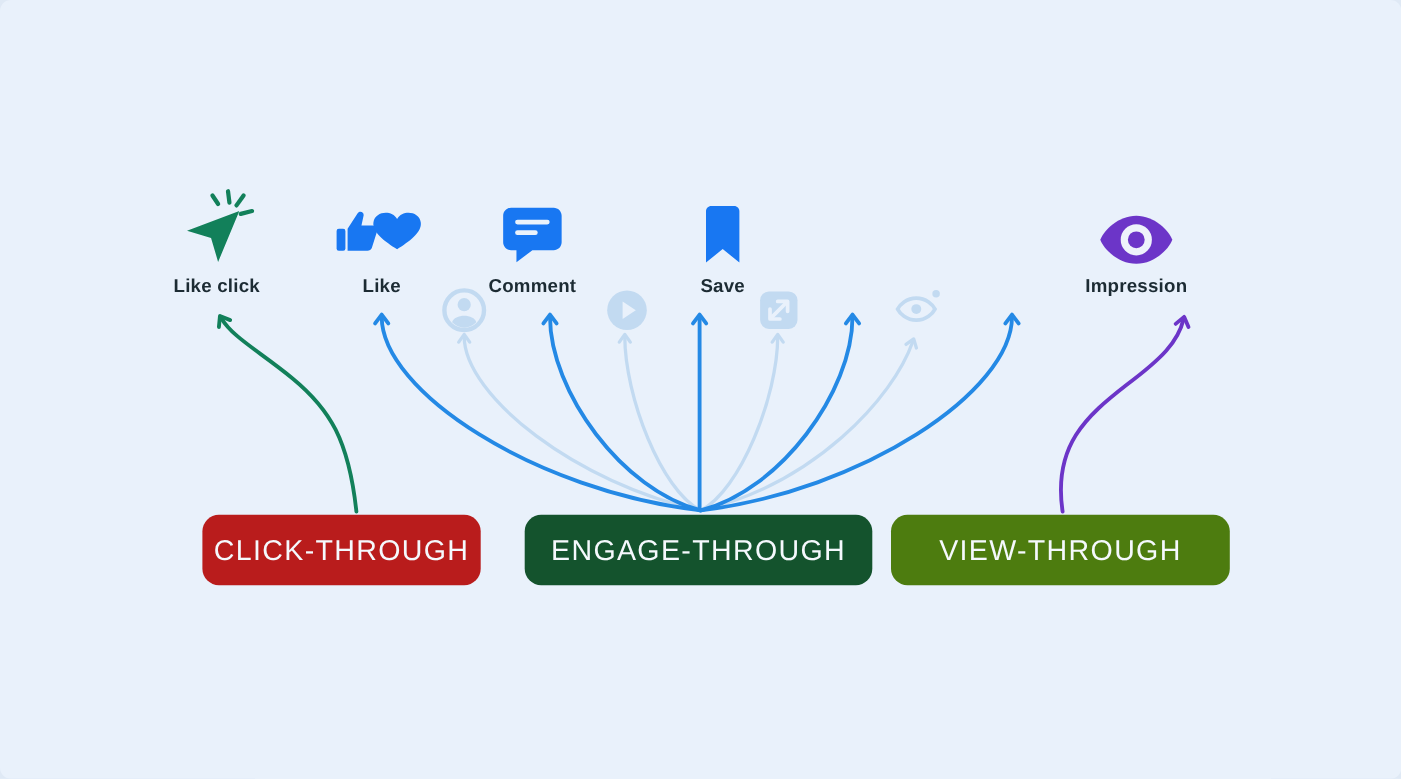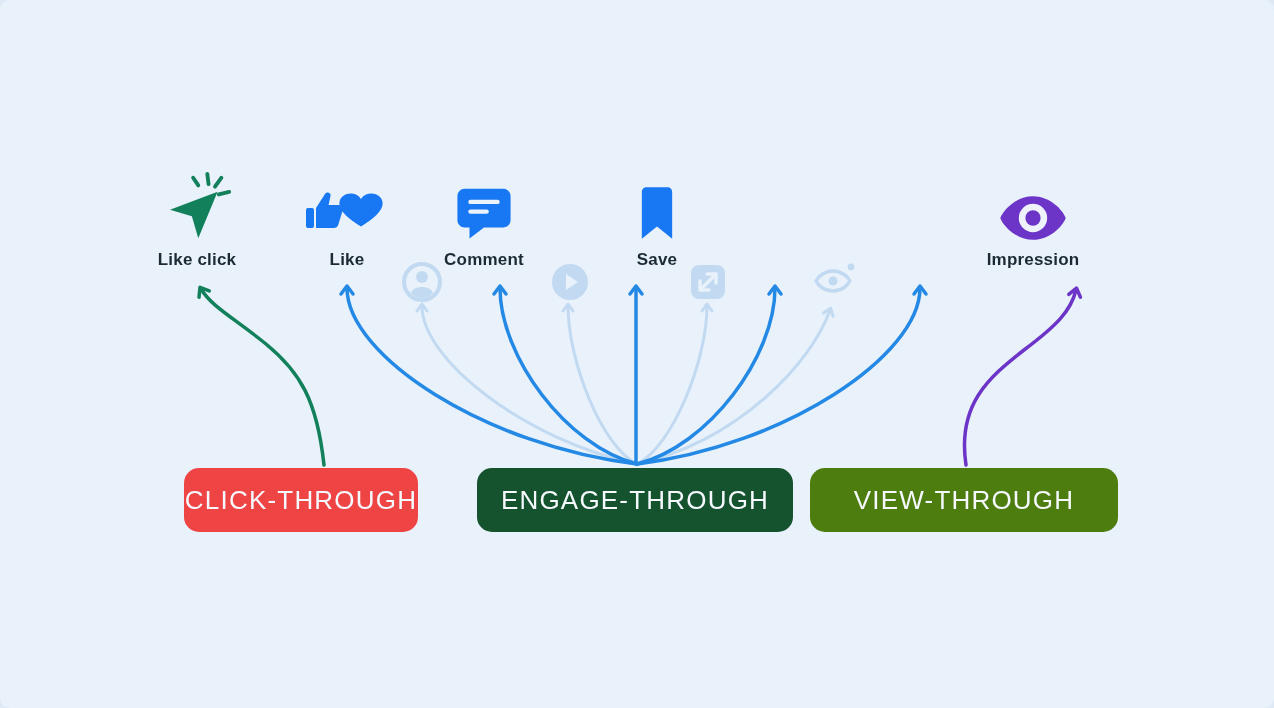--- a/index.html
+++ b/index.html
@@ -30,21 +30,21 @@
     position:absolute;top:258px;width:48px;height:48px;
     display:flex;align-items:center;justify-content:center;
   }
   .category{
     position:absolute;top:468px;height:64px;
     border-radius:15px;
     display:flex;align-items:center;justify-content:center;
     color:#f5f9fd;font-size:26px;font-weight:500;letter-spacing:1.2px;
     white-space:nowrap;
   }
-  .cat-click  {left:184px;width:234px;background:#ef4444;}
+  .cat-click  {left:184px;width:253px;background:#b91c1c;}
   .cat-engage {left:477px;width:316px;background:#14532d;}
   .cat-view   {left:810px;width:308px;background:#4d7c0f;}
 </style>
 </head>
 <body>
 
 <div class="canvas">
 
   <svg class="arrows" width="1274" height="708" viewBox="0 0 1274 708">
     <defs>

